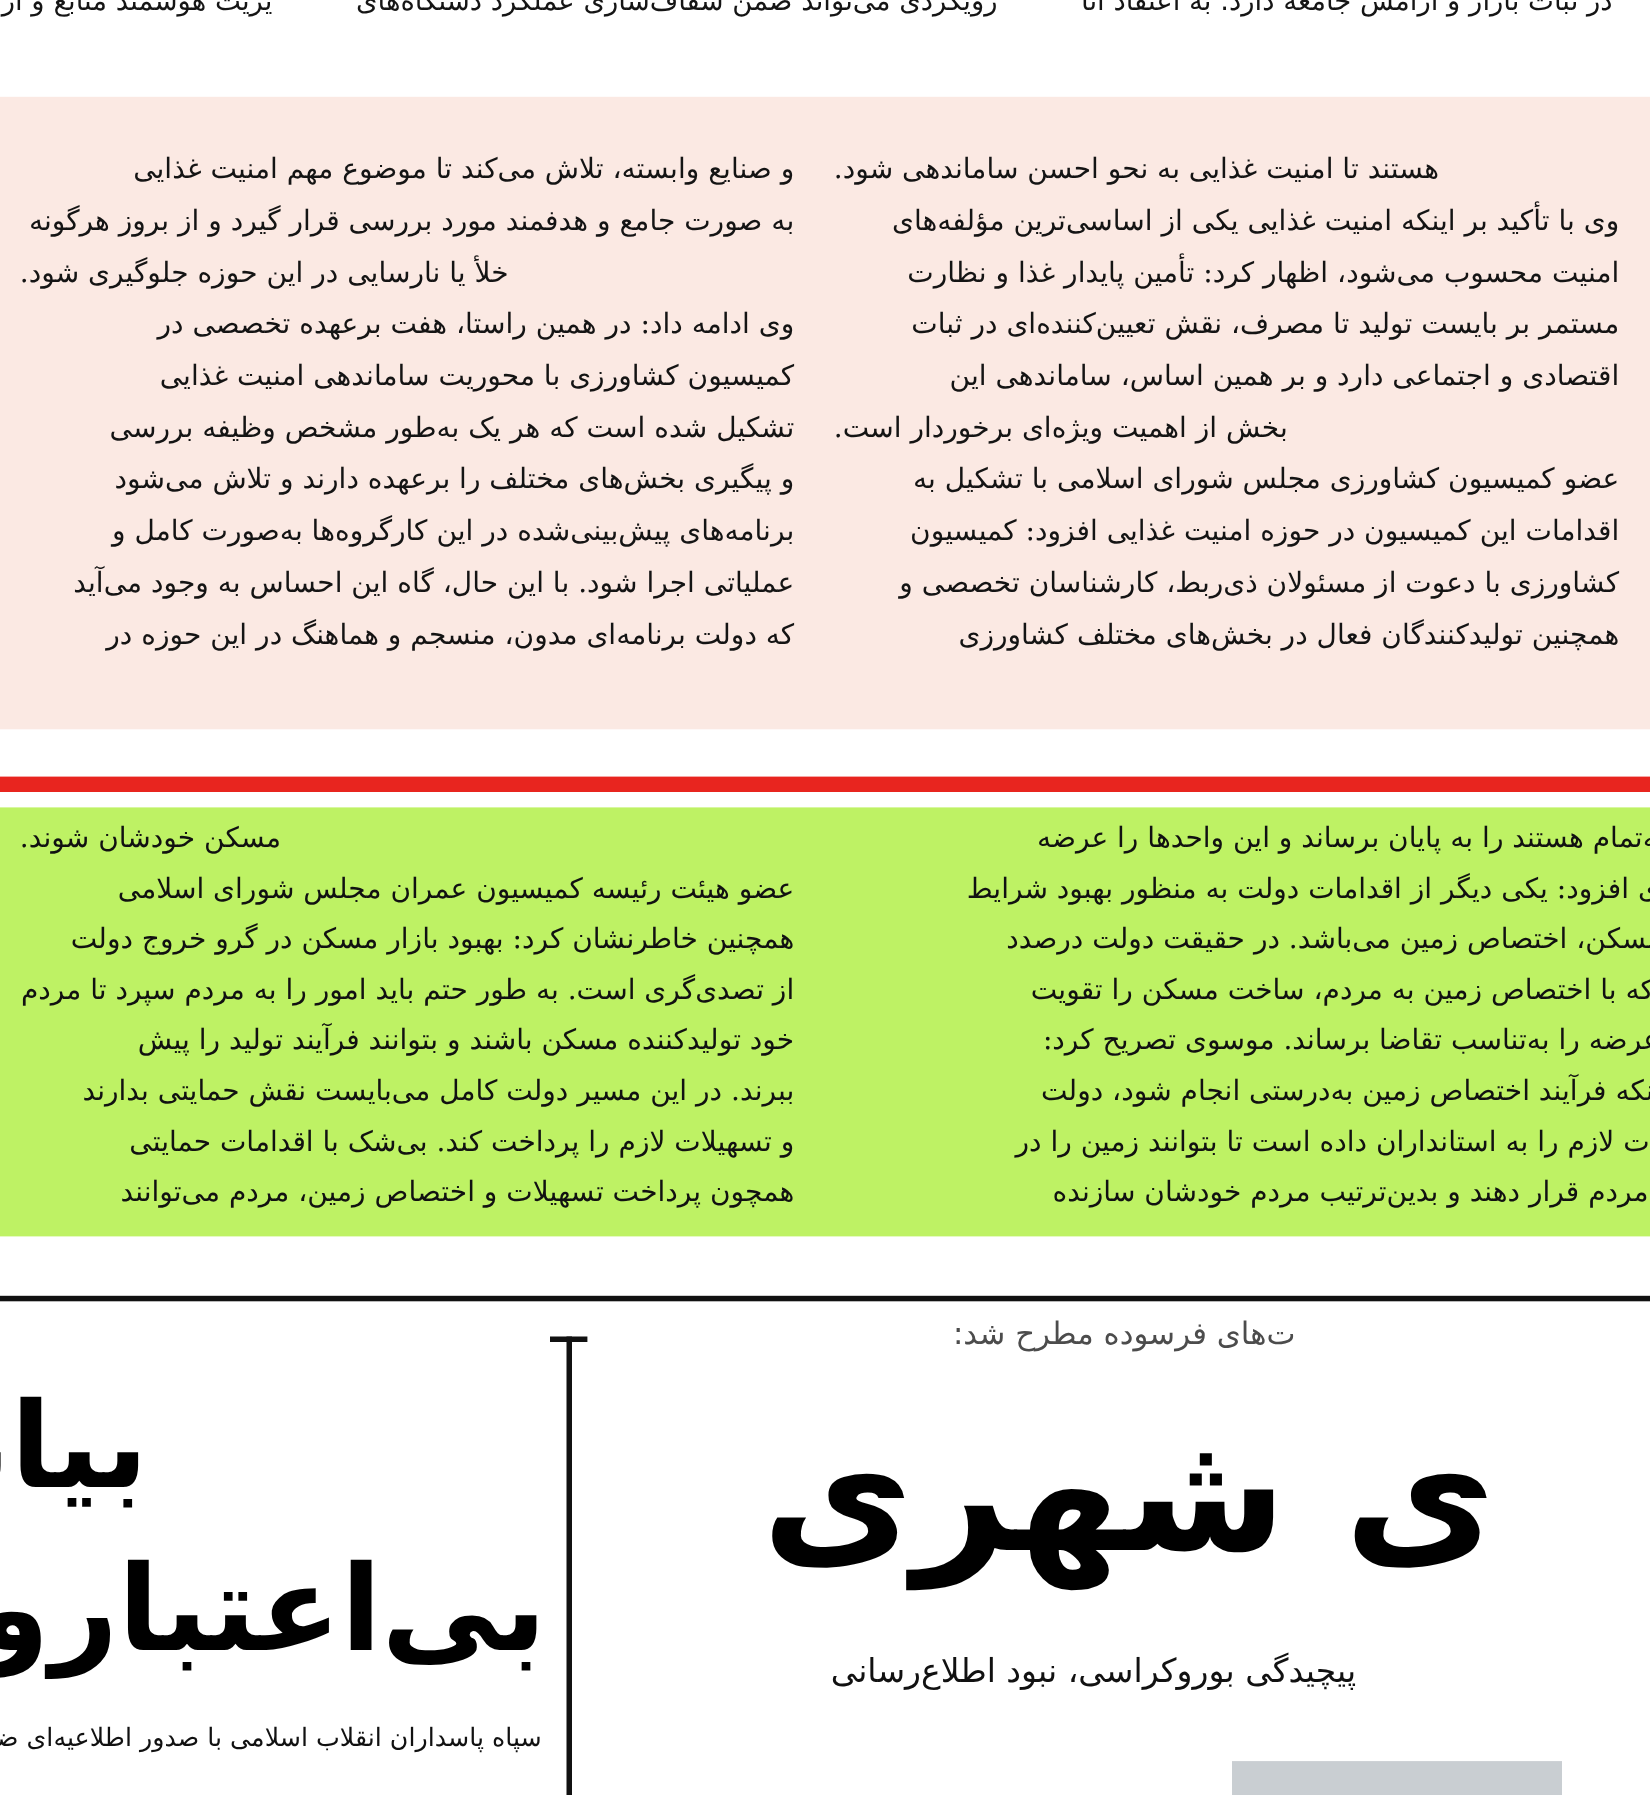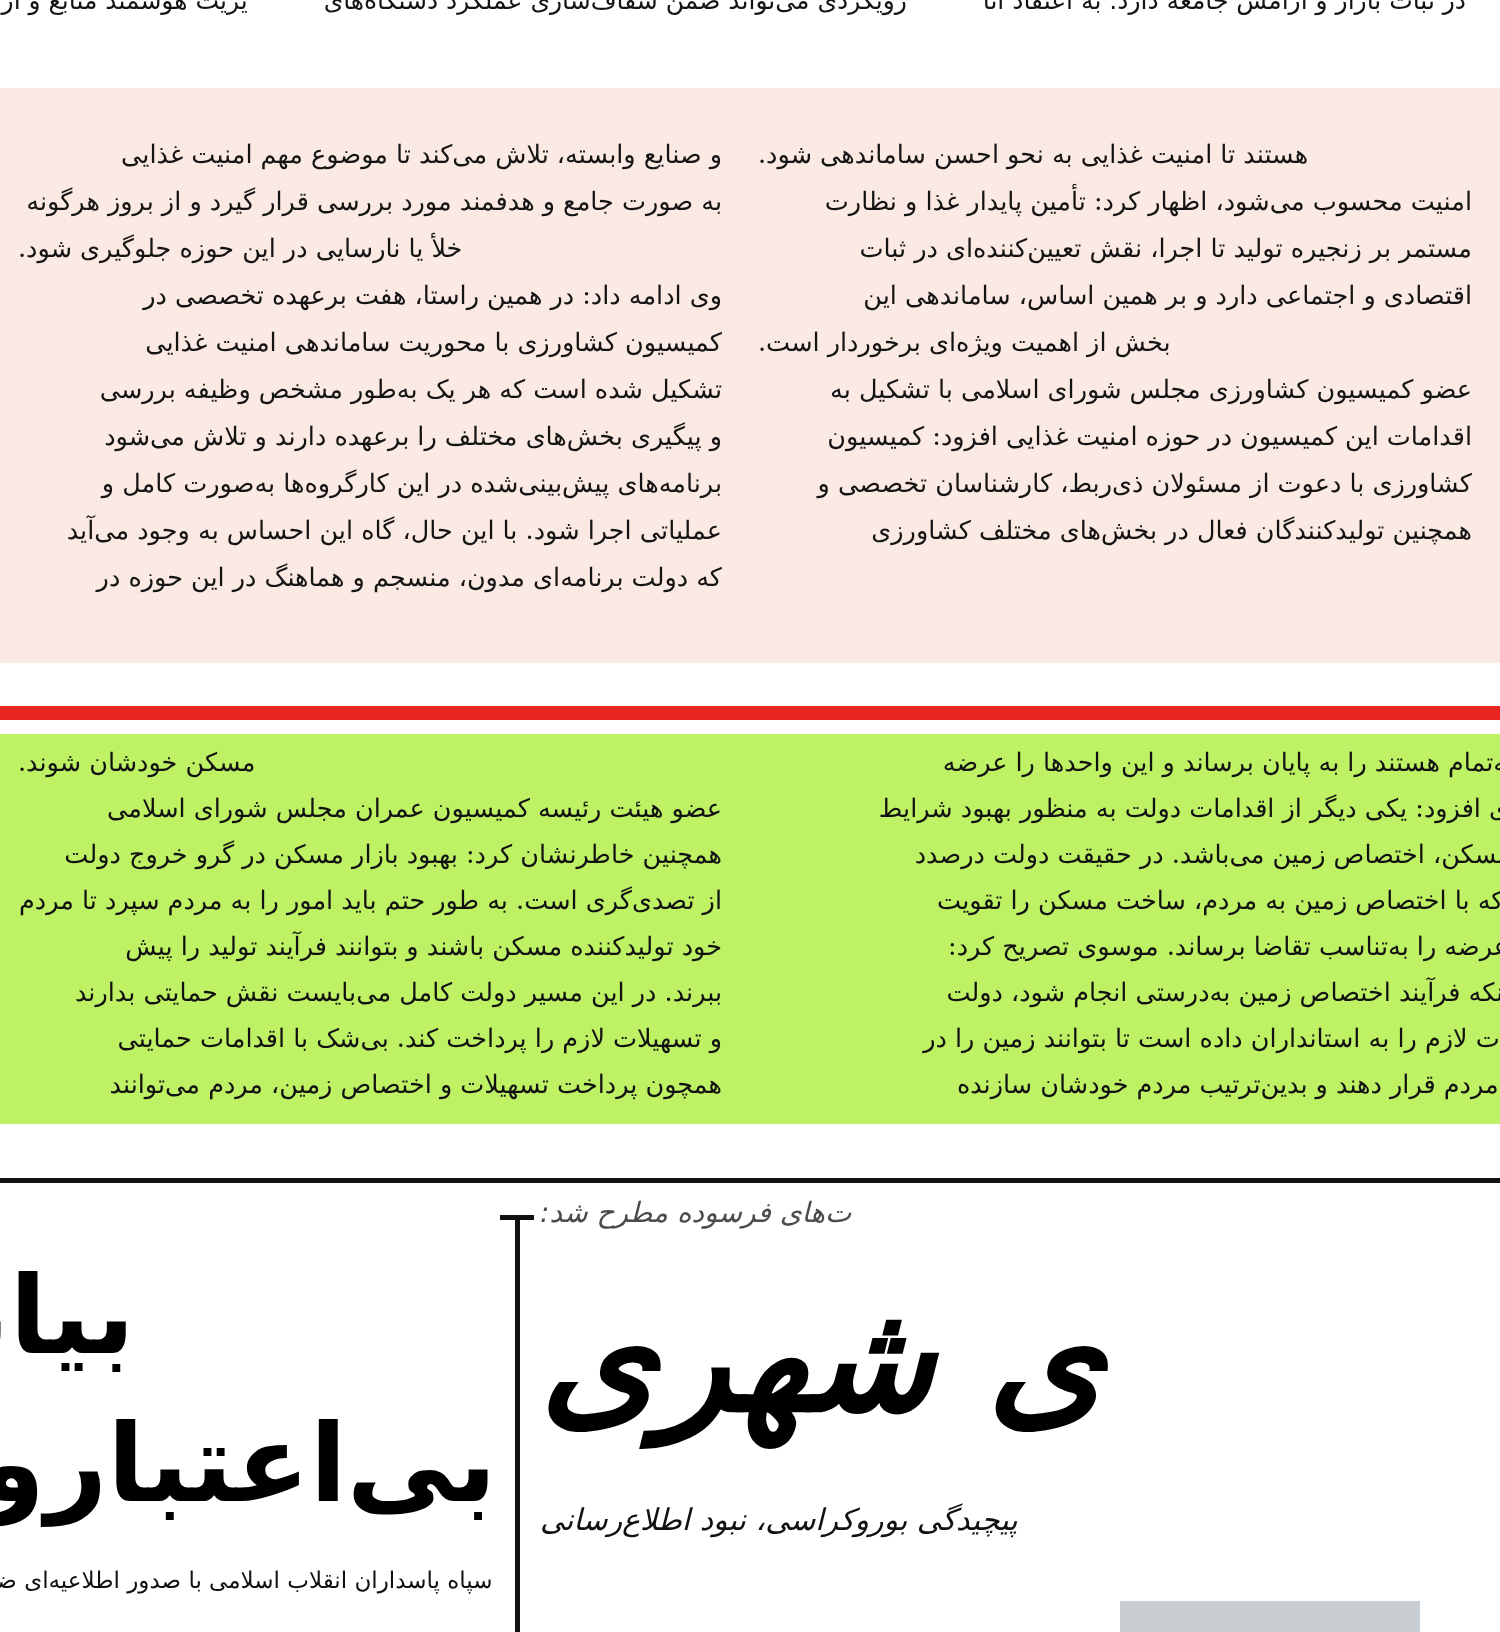--- a/index.html
+++ b/index.html
@@ -162,23 +162,22 @@
 
   
   #teaser-right {
     position: absolute;
     right: 0;
     top: 1190px;
     width: 960px;
     box-sizing: border-box;
     padding-right: 8px;
     overflow: hidden;
-    text-align: left;
-    direction: rtl;
-    font-style: italic;
+    text-align: center;
+    direction: rtl;
   }
   #teaser-right .kicker {
     font-size: 28px;
     line-height: 46px;
     color: #4c4c4c;
     font-family: "DejaVu Sans", "Liberation Sans", sans-serif;
     white-space: nowrap;
     margin-right: -12px;
   }
   #teaser-right .headline {
@@ -276,22 +275,23 @@
       <p>کمیسیون کشاورزی با محوریت ساماندهی امنیت غذایی</p>
       <p>تشکیل شده است که هر یک به‌طور مشخص وظیفه بررسی</p>
       <p>و پیگیری بخش‌های مختلف را برعهده دارند و تلاش می‌شود</p>
       <p>برنامه‌های پیش‌بینی‌شده در این کارگروه‌ها به‌صورت کامل و</p>
       <p>عملیاتی اجرا شود. با این حال، گاه این احساس به وجود می‌آید</p>
       <p>که دولت برنامه‌ای مدون، منسجم و هماهنگ در این حوزه در</p>
     </div>
 
     <div class="pcol right">
       <p class="first-l">هستند تا امنیت غذایی به نحو احسن ساماندهی شود.</p>
+      <p>وی با تأکید بر اینکه امنیت غذایی یکی از اساسی‌ترین مؤلفه‌های</p>
       <p>امنیت محسوب می‌شود، اظهار کرد: تأمین پایدار غذا و نظارت</p>
-      <p>مستمر بر زنجیره تولید تا اجرا، نقش تعیین‌کننده‌ای در ثبات</p>
+      <p>مستمر بر بایست تولید تا مصرف، نقش تعیین‌کننده‌ای در ثبات</p>
       <p>اقتصادی و اجتماعی دارد و بر همین اساس، ساماندهی این</p>
       <p class="first-l">بخش از اهمیت ویژه‌ای برخوردار است.</p>
       <p>عضو کمیسیون کشاورزی مجلس شورای اسلامی با تشکیل به</p>
       <p>اقدامات این کمیسیون در حوزه امنیت غذایی افزود: کمیسیون</p>
       <p>کشاورزی با دعوت از مسئولان ذی‌ربط، کارشناسان تخصصی و</p>
       <p>همچنین تولیدکنندگان فعال در بخش‌های مختلف کشاورزی</p>
     </div>
 
   </div>
 </div>

